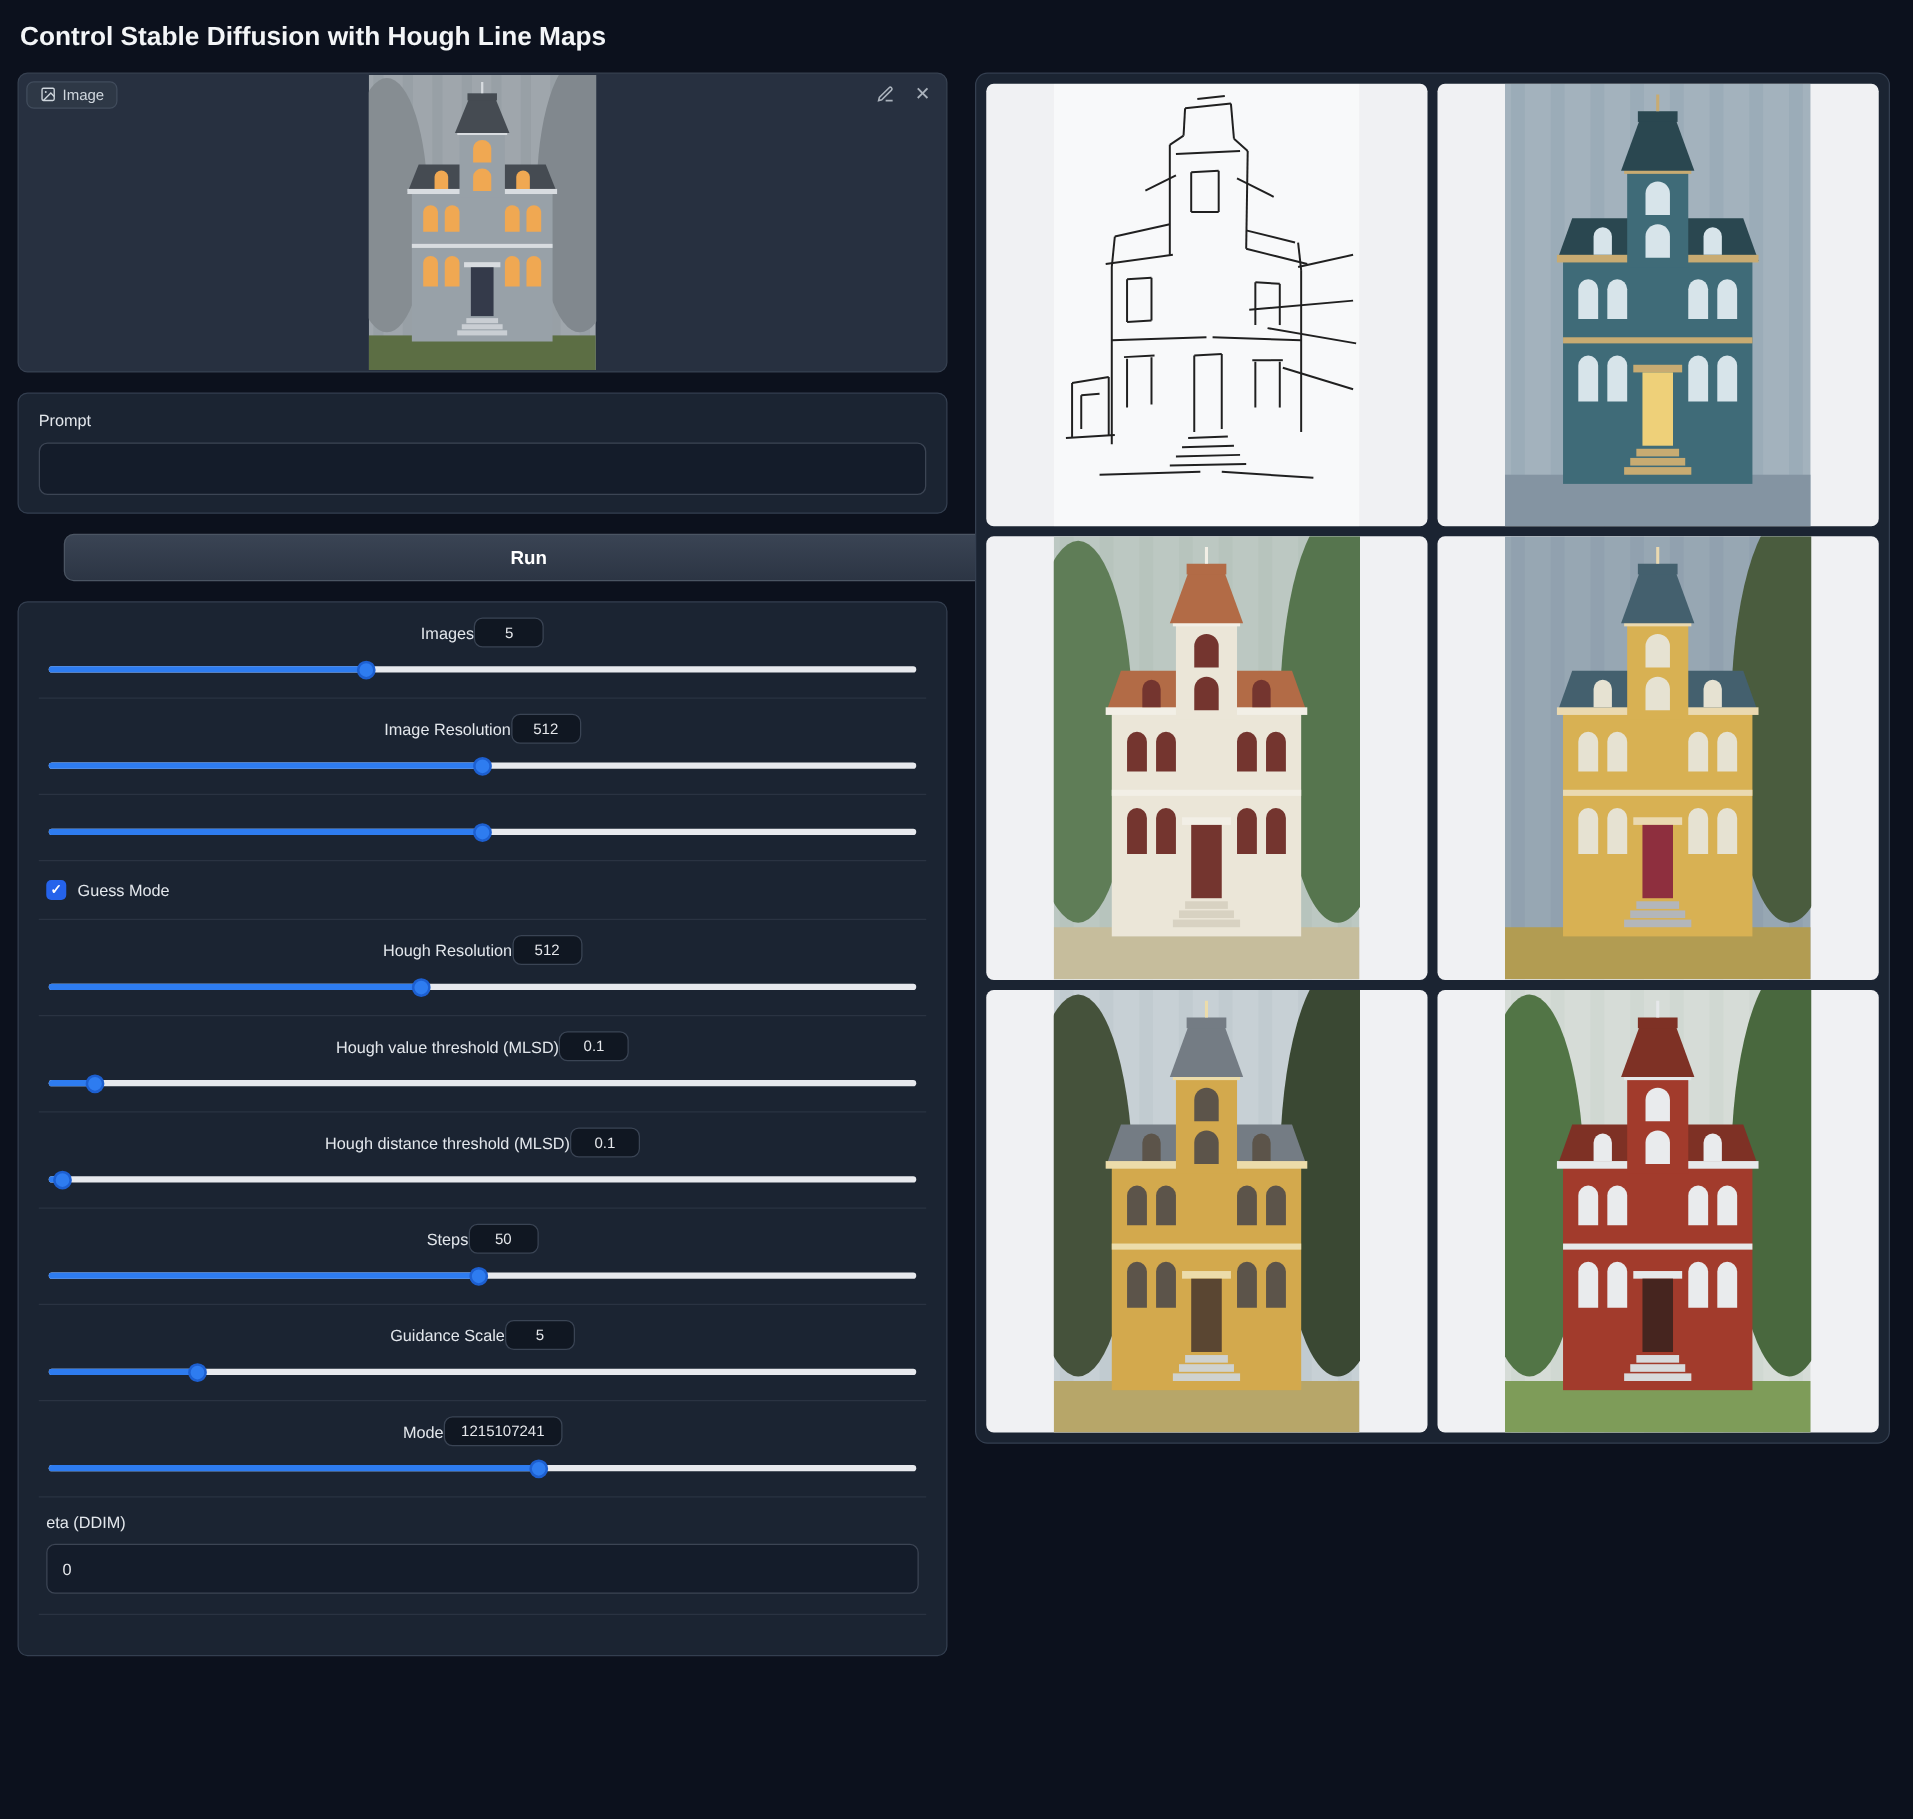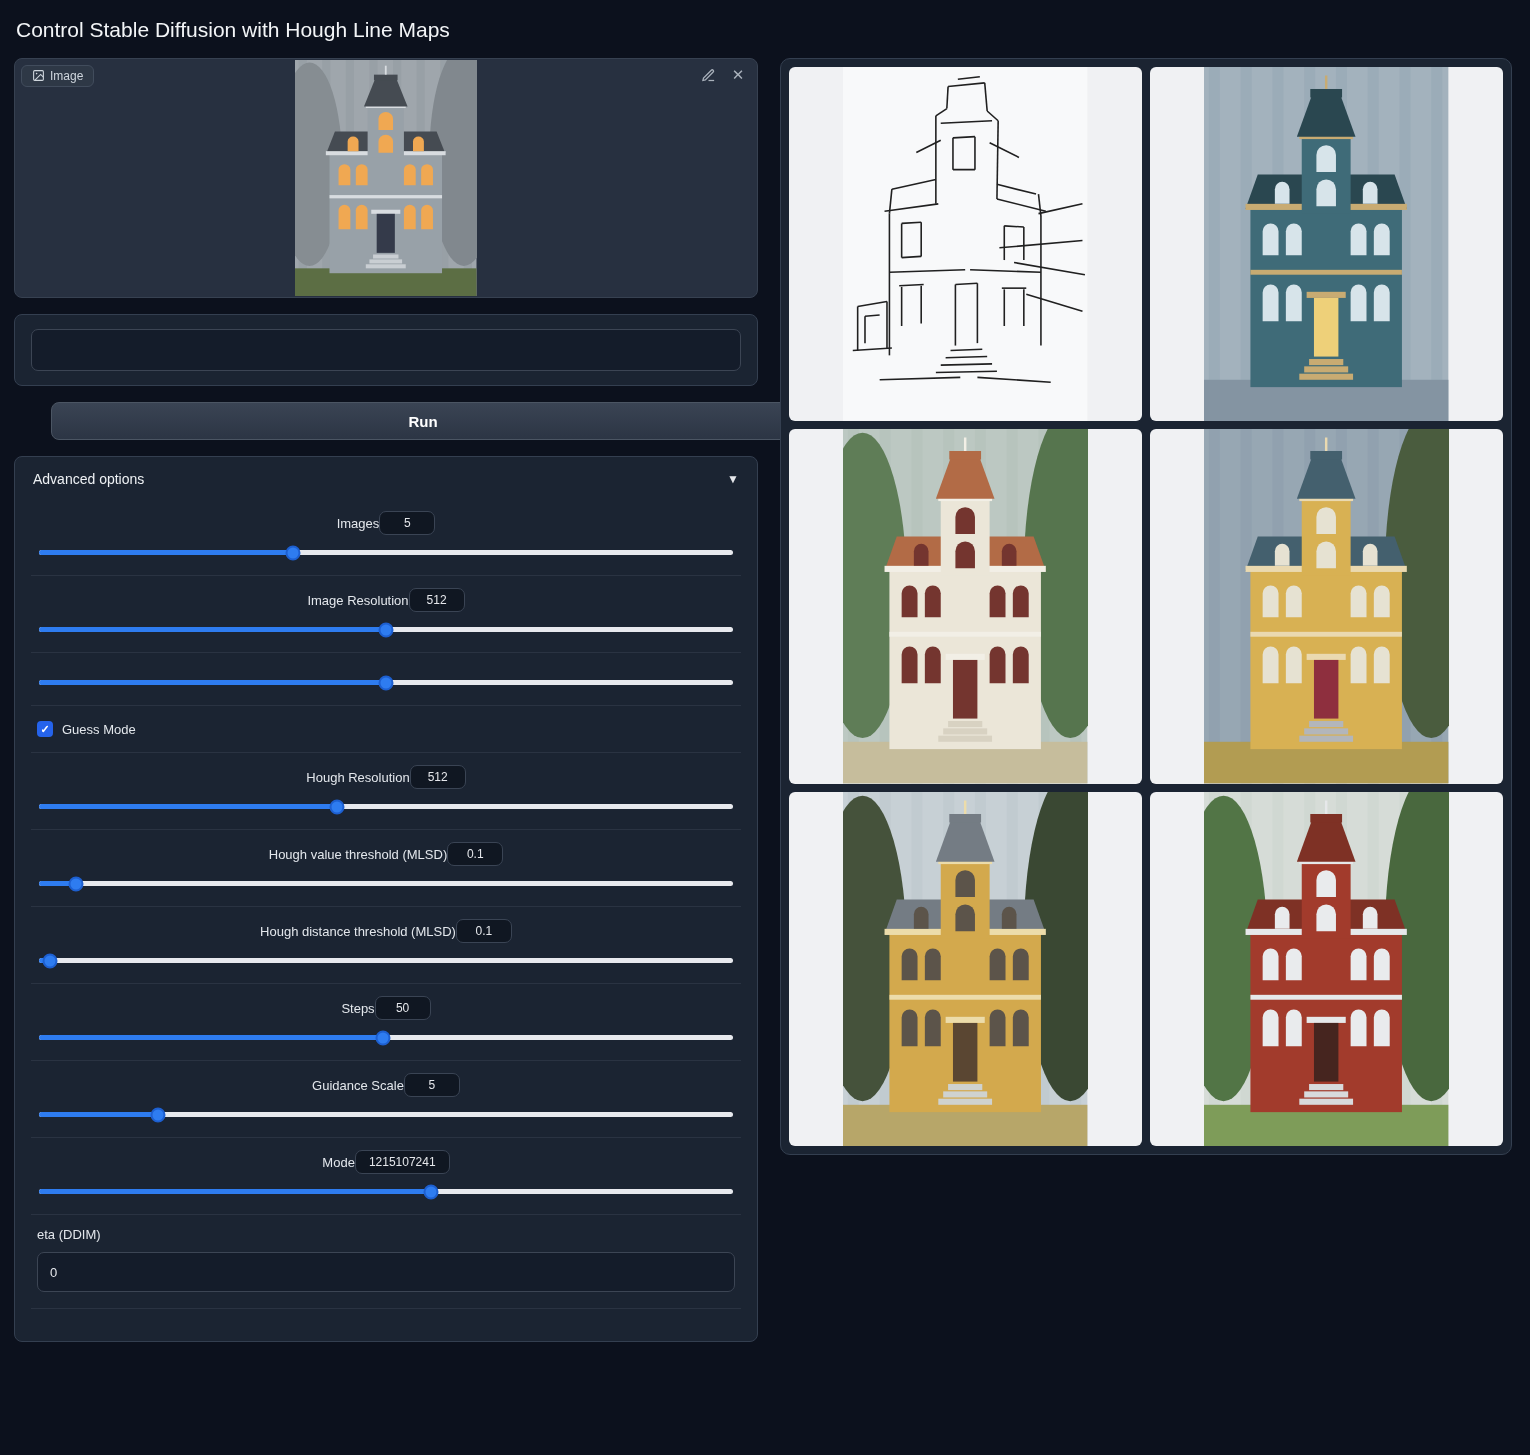--- a/index.html
+++ b/index.html
@@ -7,21 +7,21 @@
     --checkbox:#2563eb;
   }
   *{box-sizing:border-box;}
   html,body{margin:0;padding:0;}
   body{
     width:1530px;height:1455px;overflow:hidden;position:relative;
     background:#0c111d;color:#f3f5f7;
     font-family:"Liberation Sans", sans-serif;
   }
   .page{padding:10px 16px 0 14px;}
-  .app-title{font-size:21px;font-weight:400;margin:8px 0 16px 2px;color:#f3f5f7;}
+  .app-title{font-size:21px;font-weight:700;margin:8px 0 16px 2px;color:#f3f5f7;}
   .layout{display:flex;gap:22px;align-items:flex-start;}
   .left-col{width:744px;display:flex;flex-direction:column;gap:16px;}
   .right-col{width:732px;}
 
   
   .image-block{
     position:relative;height:240px;border:1px solid #374151;border-radius:8px;
     background:#273040;display:flex;align-items:center;justify-content:center;
   }
   .block-label{
@@ -158,30 +158,27 @@
               <rect x="84" y="184" width="32" height="5" fill="#d8dce0"></rect>
               <rect x="90" y="189" width="20" height="48" fill="#343a4a"></rect>
               <rect x="86" y="239" width="28" height="5" fill="#c9ced3"></rect>
               <rect x="82" y="245" width="36" height="5" fill="#c9ced3"></rect>
               <rect x="78" y="251" width="44" height="5" fill="#c9ced3"></rect>
             </svg>
           </div>
       </div>
 
       <div class="panel">
+        <div class="field-label">Prompt</div>
         <input class="text-input prompt-input" type="text" value="" style="">
       </div>
 
       <button class="run-btn">Run</button>
 
       <div class="panel advanced">
-        <div class="adv-header">
-          <span>Advanced options</span>
-          <span class="adv-arrow">▼</span>
-        </div>
         <div id="adv-body">
   <div class="form-row slider-row">
     <div class="slider-head">
       <span class="slider-label">Images</span>
       <span class="slider-value">5</span>
     </div>
     <div class="slider-track">
       <div class="slider-fill" style="width: 36.6%;"></div>
       <div class="slider-handle" style="left: 36.6%;"></div>
     </div>

